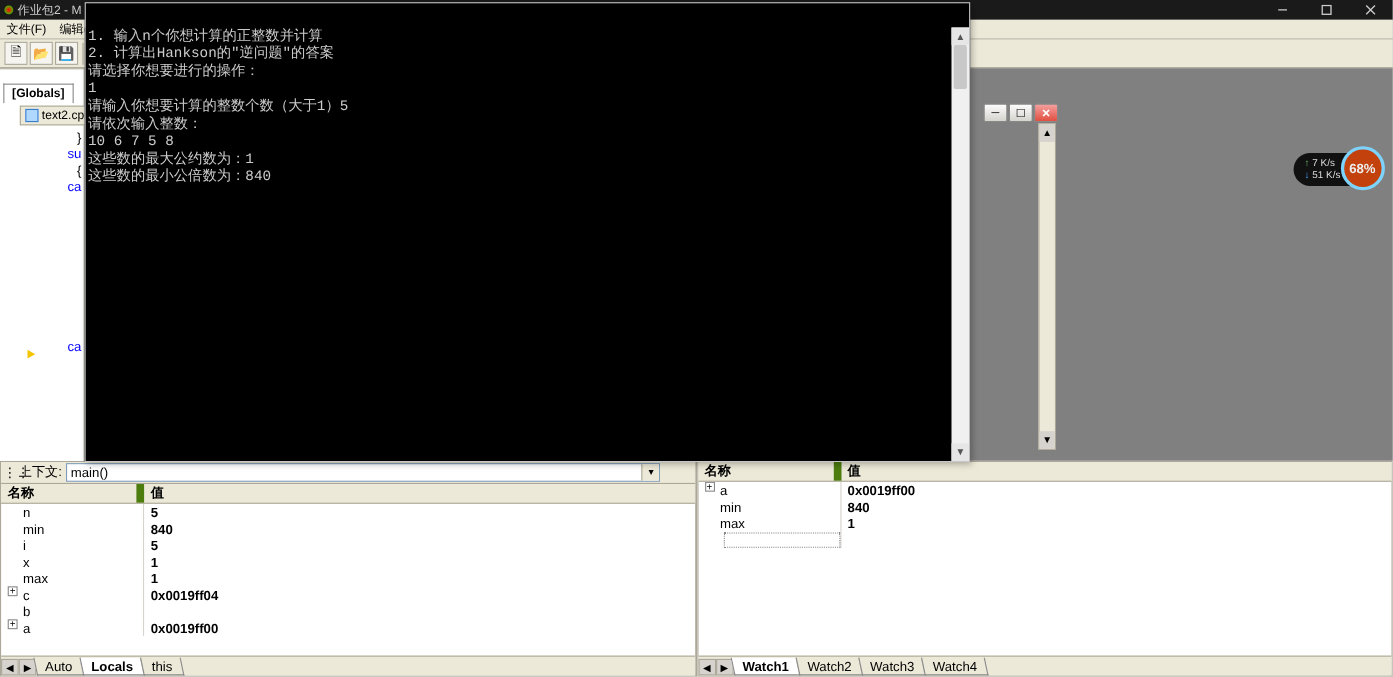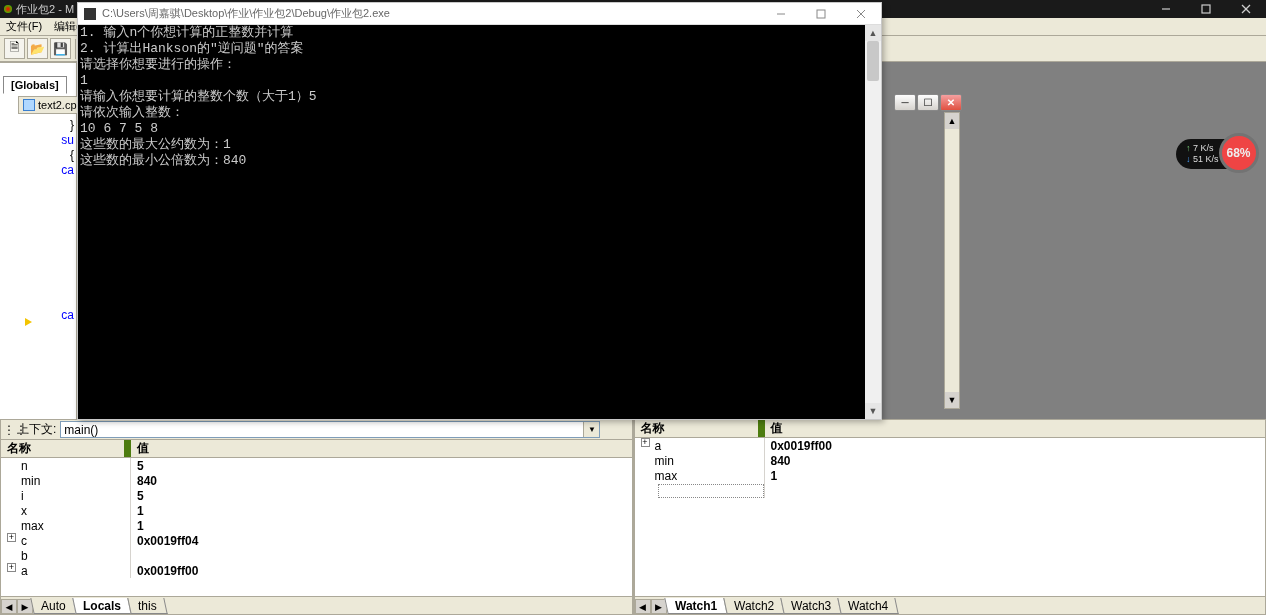--- a/index.html
+++ b/index.html
@@ -339,22 +339,22 @@
       padding:4px 36px 4px 10px;
       color:#ddd;
       font-size:9px;
       line-height:11px;
       position:relative;
     }
     .hwmon .gauge {
       position:absolute; right:-4px; top:-6px;
       width:40px; height:40px;
       border-radius:50%;
-      background:#ef4444;
-      border:3px solid #737373;
+      background:#c2410c;
+      border:3px solid #7dd3fc;
       display:flex; align-items:center; justify-content:center;
       color:#eee; font-size:12px; font-weight:bold;
     }
     .uparrow{color:#6fbf6f;}
     .downarrow{color:#4aa0ff;}
     
     .right-sub-scroll {
       position:absolute;
       left:944px; top:112px;
       width:16px; height:297px;
@@ -436,42 +436,20 @@
       <span>✕</span>
     </div>
 </div>
 
 <div class="right-sub-scroll">
   <div class="arr">▲</div>
   <div style="position:absolute;bottom:0;left:0;right:0;" class="arr">▼</div>
 </div>
 
 <div class="console-window">
-  <div class="console-titlebar">
-    <span class="cicon"></span>
-    <span>C:\Users\周嘉骐\Desktop\作业\作业包2\Debug\作业包2.exe</span>
-    <div class="console-controls">
-      <div class="wc">
-          <svg viewBox="0 0 10 10">
-            <line x1="1" y1="5" x2="9" y2="5" stroke="#888" stroke-width="1"></line>
-          </svg>
-        </div>
-      <div class="wc">
-          <svg viewBox="0 0 10 10">
-            <rect x="1" y="1" width="8" height="8" fill="none" stroke="#888" stroke-width="1"></rect>
-          </svg>
-        </div>
-      <div class="wc">
-          <svg viewBox="0 0 10 10">
-            <line x1="1" y1="1" x2="9" y2="9" stroke="#888" stroke-width="1"></line>
-            <line x1="9" y1="1" x2="1" y2="9" stroke="#888" stroke-width="1"></line>
-          </svg>
-        </div>
-    </div>
-  </div>
   <div class="console-body" id="console-body">1. 输入n个你想计算的正整数并计算
 2. 计算出Hankson的"逆问题"的答案
 请选择你想要进行的操作：
 1
 请输入你想要计算的整数个数（大于1）5
 请依次输入整数：
 10 6 7 5 8
 这些数的最大公约数为：1
 这些数的最小公倍数为：840</div>
   <div class="console-scroll">

